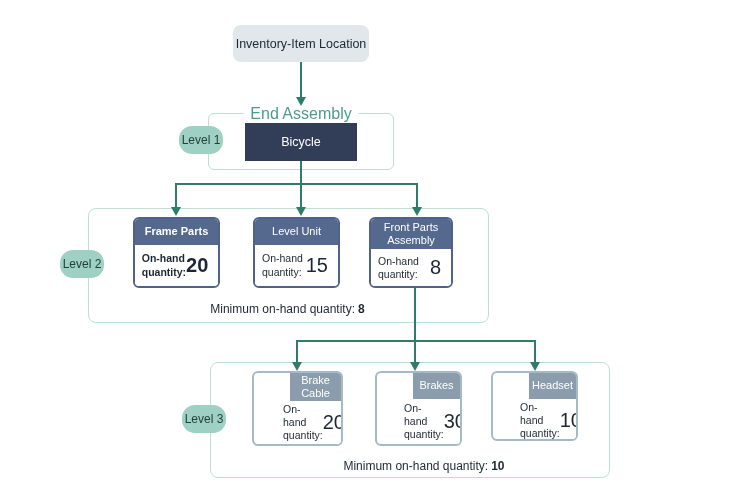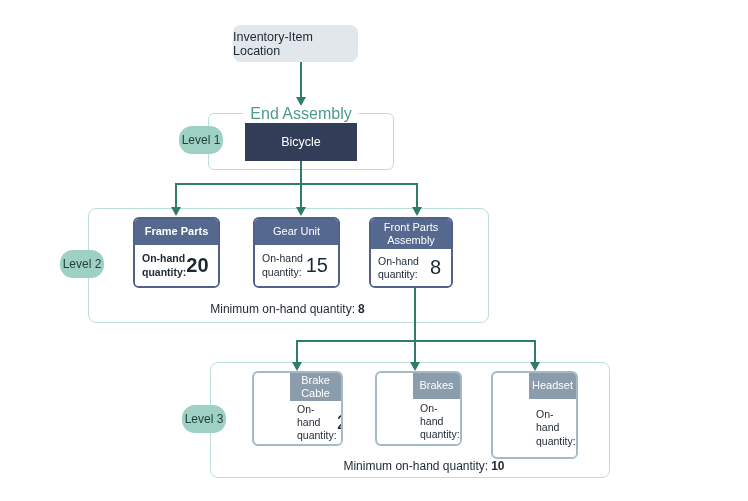--- a/index.html
+++ b/index.html
@@ -16,21 +16,21 @@
     --l3-border:#a5bac7;
     --text:#1d2733;
     --canvas-bg:#ffffff;
   }
   html,body{margin:0;padding:0;}
   body{background:var(--canvas-bg);font-family:"Liberation Sans",sans-serif;color:var(--text);}
   .canvas{position:relative;width:748px;height:501px;background:var(--canvas-bg);overflow:hidden;}
 
   .connector-layer{position:absolute;left:0;top:0;width:748px;height:501px;z-index:2;pointer-events:none;}
 
-  .root-node{position:absolute;left:233px;top:25px;width:125px;height:37px;background:var(--root-bg);
+  .root-node{position:absolute;left:233px;top:25px;width:136px;height:37px;background:var(--root-bg);
     border-radius:8px;display:flex;align-items:center;justify-content:center;font-size:12.5px;z-index:3;}
 
   .group{position:absolute;border:1px solid var(--group-border);border-radius:8px;background:transparent;z-index:1;}
   .group-l1{left:208px;top:113px;width:184px;height:55px;border-radius:6px;}
   .group-l2{left:88px;top:208px;width:399px;height:113px;}
   .group-l3{left:210px;top:362px;width:398px;height:114px;}
   .group-label{position:absolute;top:-9px;left:50%;transform:translateX(-50%);background:var(--canvas-bg);
     padding:0 7px;font-size:16px;color:var(--group-label);white-space:nowrap;z-index:2;}
 
   .badge{position:absolute;width:44px;height:28px;background:var(--badge-bg);color:var(--badge-text);
@@ -43,30 +43,30 @@
     border-radius:0;color:#fff;display:flex;align-items:center;justify-content:center;font-size:12.5px;z-index:3;}
 
   .card{position:absolute;display:flex;flex-direction:column;border-radius:6px;overflow:hidden;
     background:#fff;box-sizing:border-box;z-index:3;}
   .card-l2{border:2px solid var(--l2-border);}
   .card-l2 .card-header{background:var(--l2-header);}
   .card-l3{border:2px solid var(--l3-border);padding-left:36px;}
   .card-l3 .card-header{background:var(--l3-header);}
   .card-header{color:#fff;font-size:11px;line-height:1.2;text-align:center;display:flex;align-items:center;
     justify-content:center;min-height:22px;padding:2px 3px;}
-  .card-body{flex:1;background:#fff;display:flex;align-items:center;justify-content:flex-start;padding:2px 7px 2px 7px;}
+  .card-body{flex:1;background:#fff;display:flex;align-items:center;justify-content:center;padding:2px 7px 2px 7px;}
   .qty-label{font-size:10.5px;line-height:1.25;width:52px;}
   .qty-value{font-size:20px;padding-right:3px;}
 
   .card-fp{left:133px;top:217px;width:87px;height:71px;font-weight:bold;}
   .card-gu{left:253px;top:217px;width:87px;height:71px;}
   .card-fpa{left:369px;top:217px;width:84px;height:71px;}
   .card-bc{left:252px;top:371px;width:91px;height:75px;}
   .card-br{left:375px;top:371px;width:87px;height:75px;}
-  .card-hs{left:491px;top:371px;width:87px;height:88px;}
+  .card-hs{left:491px;top:371px;width:87px;height:70px;}
 
   .min-text{position:absolute;text-align:center;font-size:12px;z-index:3;}
   .min-text-l2{left:88px;top:302px;width:399px;}
   .min-text-l3{left:210px;top:459px;width:428px;}
   .min-value{font-weight:700;margin-left:3px;}
 </style>
 </head>
 <body>
 
 <div class="canvas">
@@ -115,21 +115,21 @@
 
   <div class="card card-l2 card-fp">
     <div class="card-header">Frame Parts</div>
     <div class="card-body">
       <span class="qty-label">On-hand quantity:</span>
       <span class="qty-value">20</span>
     </div>
   </div>
 
   <div class="card card-l2 card-gu">
-    <div class="card-header">Gear Unit</div>
+    <div class="card-header">Level Unit</div>
     <div class="card-body">
       <span class="qty-label">On-hand quantity:</span>
       <span class="qty-value">15</span>
     </div>
   </div>
 
   <div class="card card-l2 card-fpa">
     <div class="card-header">Front Parts Assembly</div>
     <div class="card-body">
       <span class="qty-label">On-hand quantity:</span>

